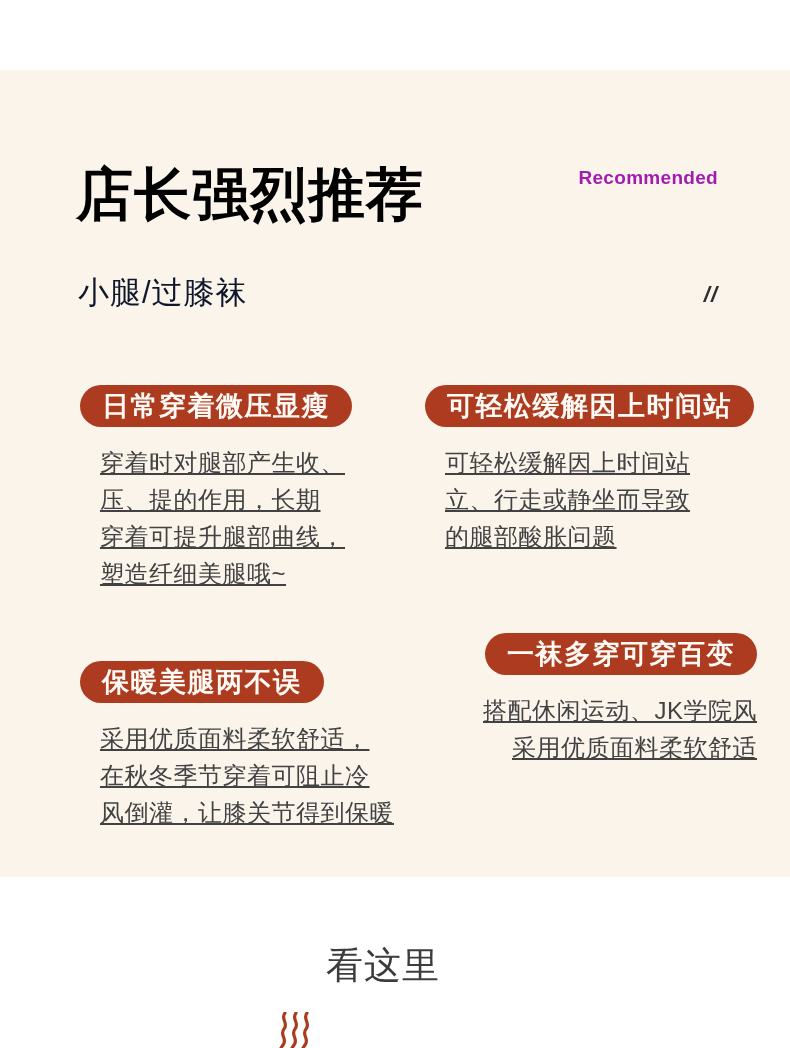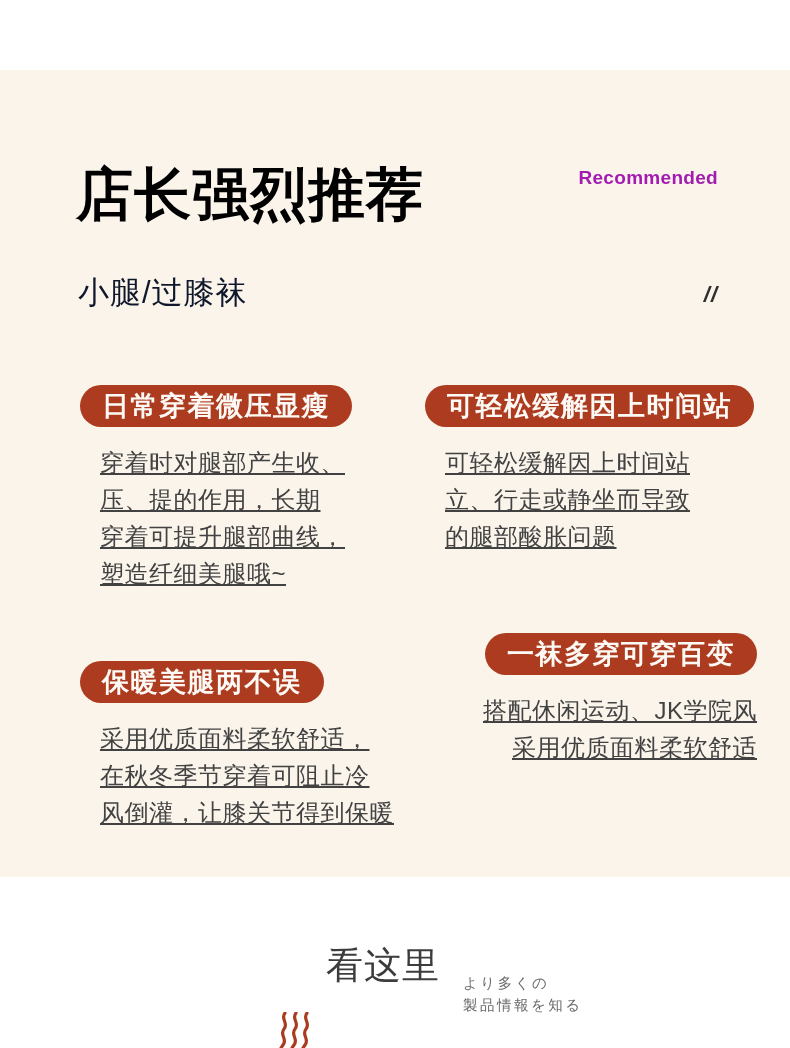--- a/index.html
+++ b/index.html
@@ -146,22 +146,20 @@
   <div class="feature f4">
     <div class="badge">一袜多穿可穿百变</div>
     <div class="feature-text">搭配休闲运动、JK学院风
 采用优质面料柔软舒适</div>
   </div>
 
   <div class="footer-cta">
     <div>看这里</div>
   </div>
 
-  <div class="footer-jp">より多くの
-製品情報を知る</div>
 
   <svg class="squiggle" width="36" height="36" viewBox="0 0 36 36" fill="none">
     <path d="M9,1 C4,7 13,11 8,17 C3,23 12,27 7,33 C6,34.5 5.5,35 5,36" stroke="#A93B1F" stroke-width="3.2" stroke-linecap="round" fill="none"></path>
     <path d="M20,1 C15,7 24,11 19,17 C14,23 23,27 18,33 C17,34.5 16.5,35 16,36" stroke="#A93B1F" stroke-width="3.2" stroke-linecap="round" fill="none"></path>
     <path d="M31,1 C26,7 35,11 30,17 C25,23 34,27 29,33 C28,34.5 27.5,35 27,36" stroke="#A93B1F" stroke-width="3.2" stroke-linecap="round" fill="none"></path>
   </svg>
 
 </div>
 
 </body></html>

